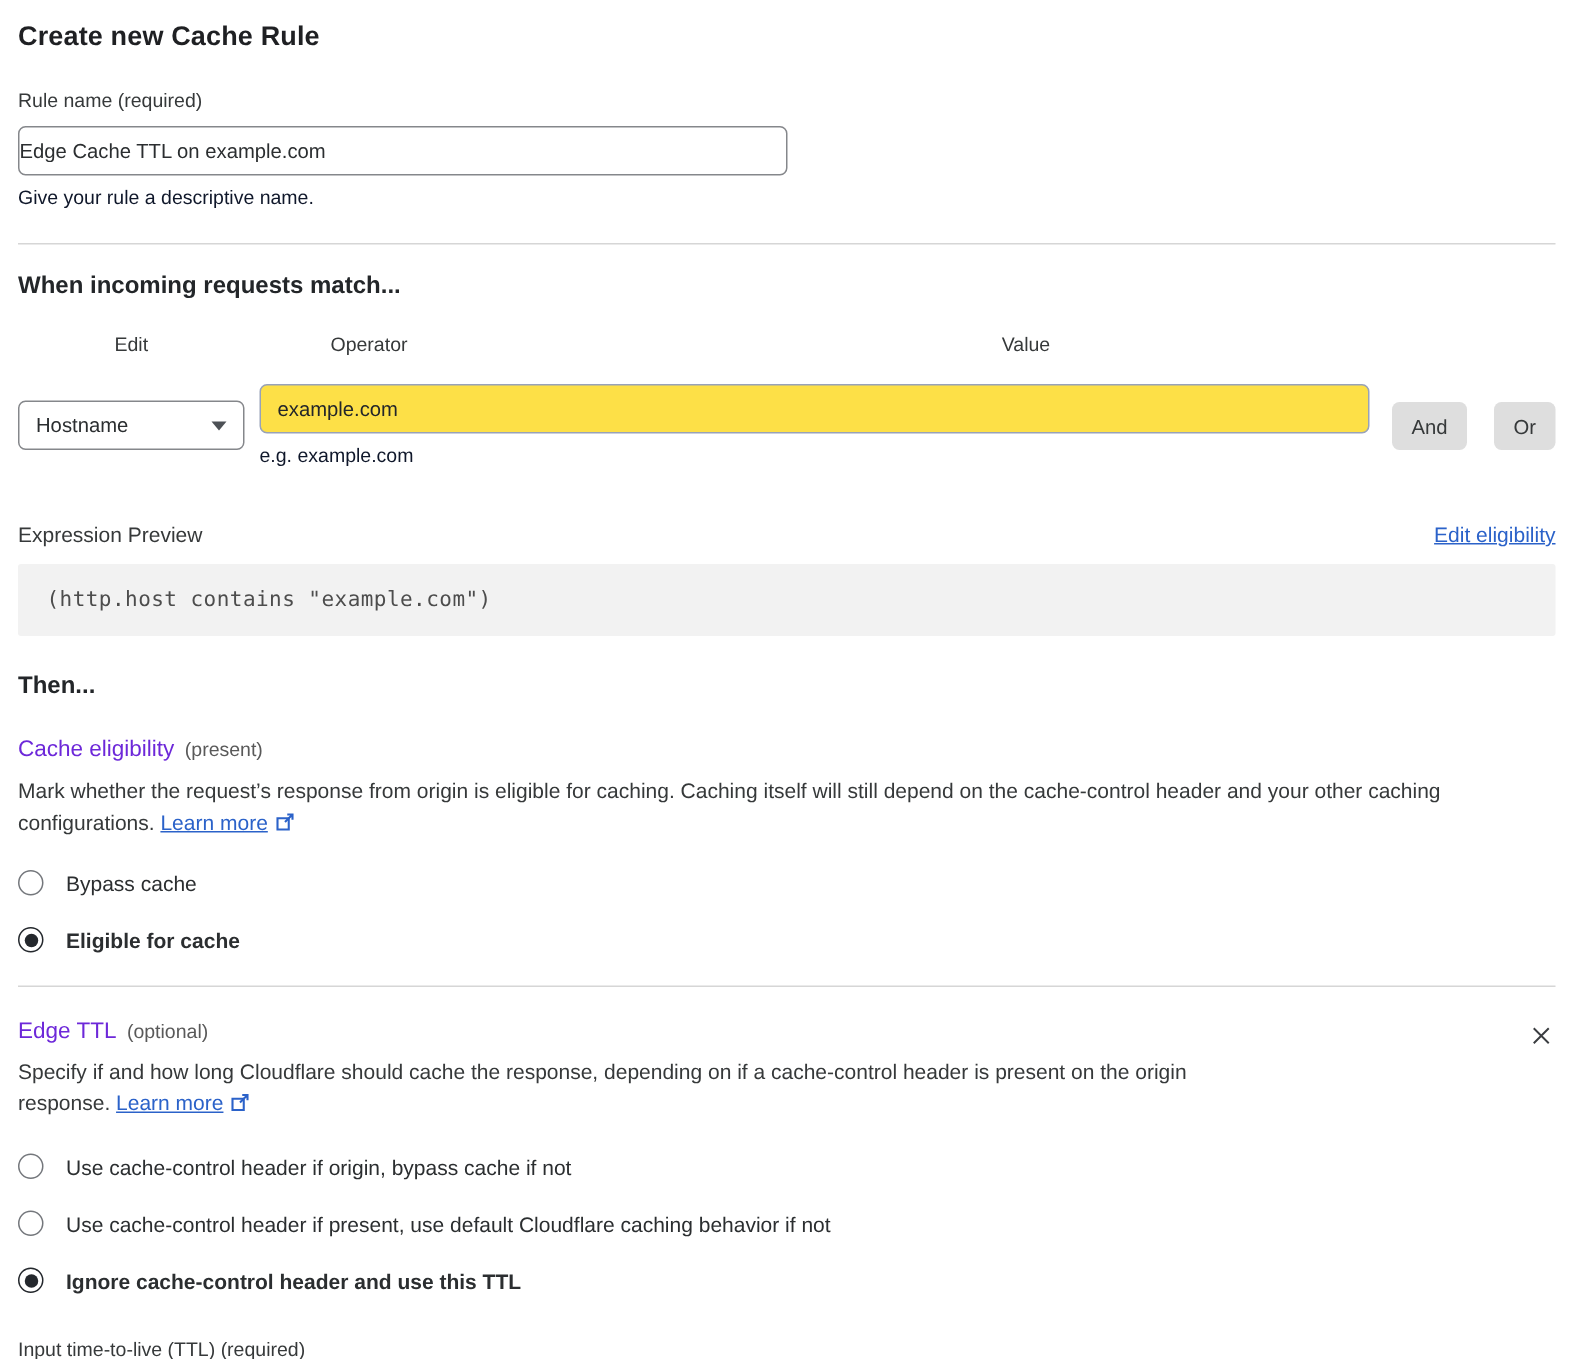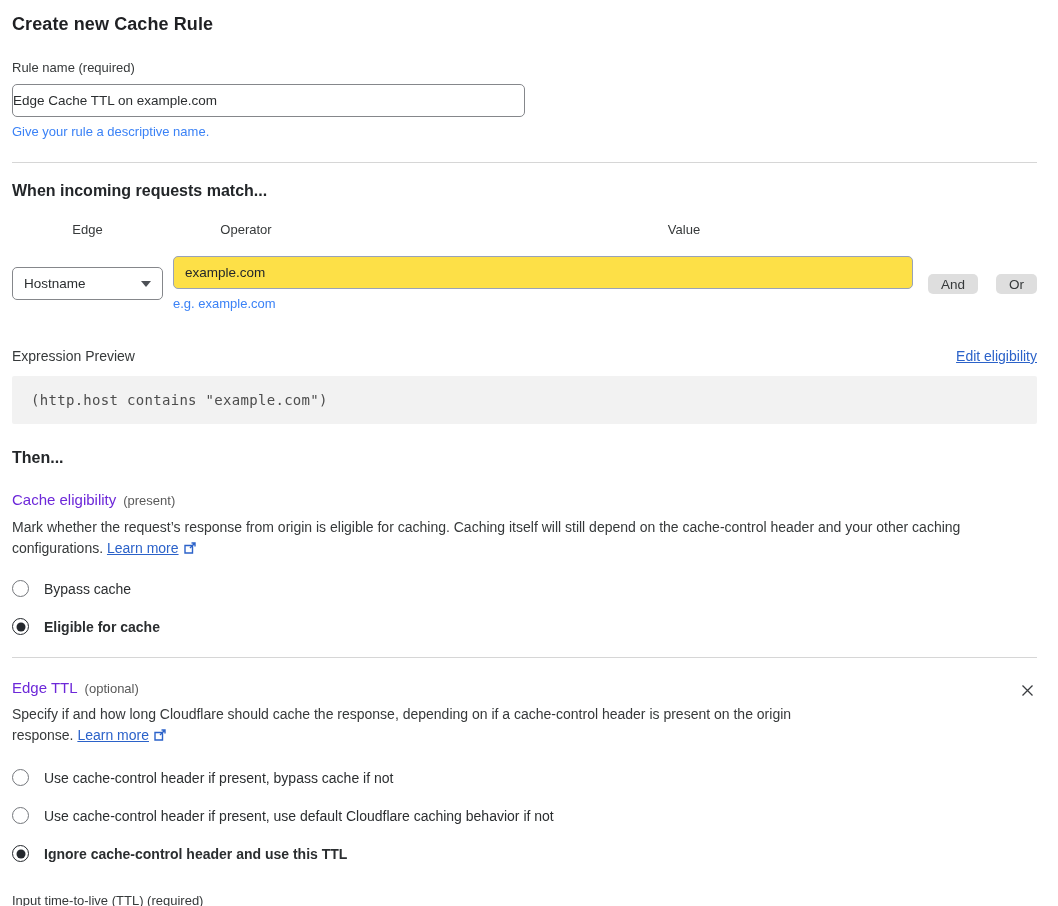--- a/index.html
+++ b/index.html
@@ -9,21 +9,21 @@
     min-height: 906px;
     font-family: "Liberation Sans", "DejaVu Sans", sans-serif;
     color: #36393a;
     position: relative;
   }
   .content { padding: 14px 21px 20px 12px; }
 
   h1.page-title { font-size: 18px; font-weight: 700; color: #1f2023; letter-spacing: .1px; }
 
   .field-label { font-size: 13px; color: #36393a; text-align: center; }
-  .help-text { font-size: 13px; color: #3b82f6; margin-top: 7px; }
+  .help-text { font-size: 13px; color: #0f172a; margin-top: 7px; }
 
   .text-input {
     display: block; height: 33px; border: 1px solid #85878b; border-radius: 5px;
     padding: 0 0; font-size: 13.5px; color: #2b2e30; background: #fff; width: 513px;
     font-family: "Liberation Sans", "DejaVu Sans", sans-serif; outline: none;
   }
 
   hr.divider { border: none; border-top: 1px solid #d6d6d6; margin: 0; }
 
   h2.section-heading { font-size: 16px; font-weight: 700; color: #232629; }
@@ -43,21 +43,21 @@
     border-top: 6px solid #4d5156; flex: none;
   }
 
   .value-input {
     height: 33px; width: 100%; border: 1px solid #98a2b8; border-radius: 5px;
     background: #fde047; padding: 0 11px; font-size: 13.5px; color: #23262a;
     font-family: "Liberation Sans", "DejaVu Sans", sans-serif; outline: none;
   }
 
   .cond-btn {
-    height: 20px; border: none; border-radius: 5px; background: #dedede;
+    height: 32px; border: none; border-radius: 5px; background: #dedede;
     color: #36393a; font-size: 13.5px; padding: 0 13px; cursor: pointer;
     font-family: "Liberation Sans", "DejaVu Sans", sans-serif;
   }
   .btn-and { margin-left: 15px; margin-top: 1px; }
   .btn-or  { margin-left: 18px; margin-top: 1px; }
 
   .expr-row { display: flex; justify-content: space-between; align-items: baseline; margin-top: 37px; }
   .expr-label { font-size: 14px; color: #36393a; }
   a.link { color: #2b62c9; text-decoration: underline; font-size: 14px; cursor: pointer; }
   .code-block {
@@ -99,21 +99,21 @@
     <label class="field-label">Rule name (required)</label>
     <input class="text-input" style="margin-top: 8px;" type="text" value="Edge Cache TTL on example.com">
     <div class="help-text">Give your rule a descriptive name.</div>
   </div>
 
   <hr class="divider" style="margin-top:23px;">
 
   <h2 class="section-heading" style="margin-top:19px;">When incoming requests match...</h2>
 
   <div class="labels-row">
-    <div class="col-field field-label">Edge</div>
+    <div class="col-field field-label">Edit</div>
     <div class="col-operator field-label">Operator</div>
     <div class="col-value field-label">Value</div>
   </div>
 
   <div class="controls-row">
     <div class="col-field">
       <div class="select">
         <span>Hostname</span>
         <span class="caret"></span>
       </div>
@@ -169,21 +169,21 @@
     <p class="desc" style="max-width:836px; margin-top:4px;">
       <span>Specify if and how long Cloudflare should cache the response, depending on if a cache-control header is present on the origin response.</span>
       <a class="link">Learn more</a><span class="ext-icon"><svg width="14" height="14" viewBox="0 0 14 14" fill="none">
             <path d="M2 4.5 H 9.5 V 12 H 2 Z" stroke="#2b62c9" stroke-width="1.4"></path>
             <path d="M7 7 L 12 2 M 8.5 2 H 12 V 5.5" stroke="#2b62c9" stroke-width="1.4" fill="none"></path>
           </svg></span>
     </p>
 
     <div class="radio-row" style="margin-top:23px;">
       <span class="radio"></span>
-      <span class="radio-label">Use cache-control header if present, bypass cache if not</span>
+      <span class="radio-label">Use cache-control header if origin, bypass cache if not</span>
     </div>
     <div class="radio-row">
       <span class="radio"></span>
       <span class="radio-label">Use cache-control header if present, use default Cloudflare caching behavior if not</span>
     </div>
     <div class="radio-row">
       <span class="radio checked"></span>
       <span class="radio-label bold">Ignore cache-control header and use this TTL</span>
     </div>
 

